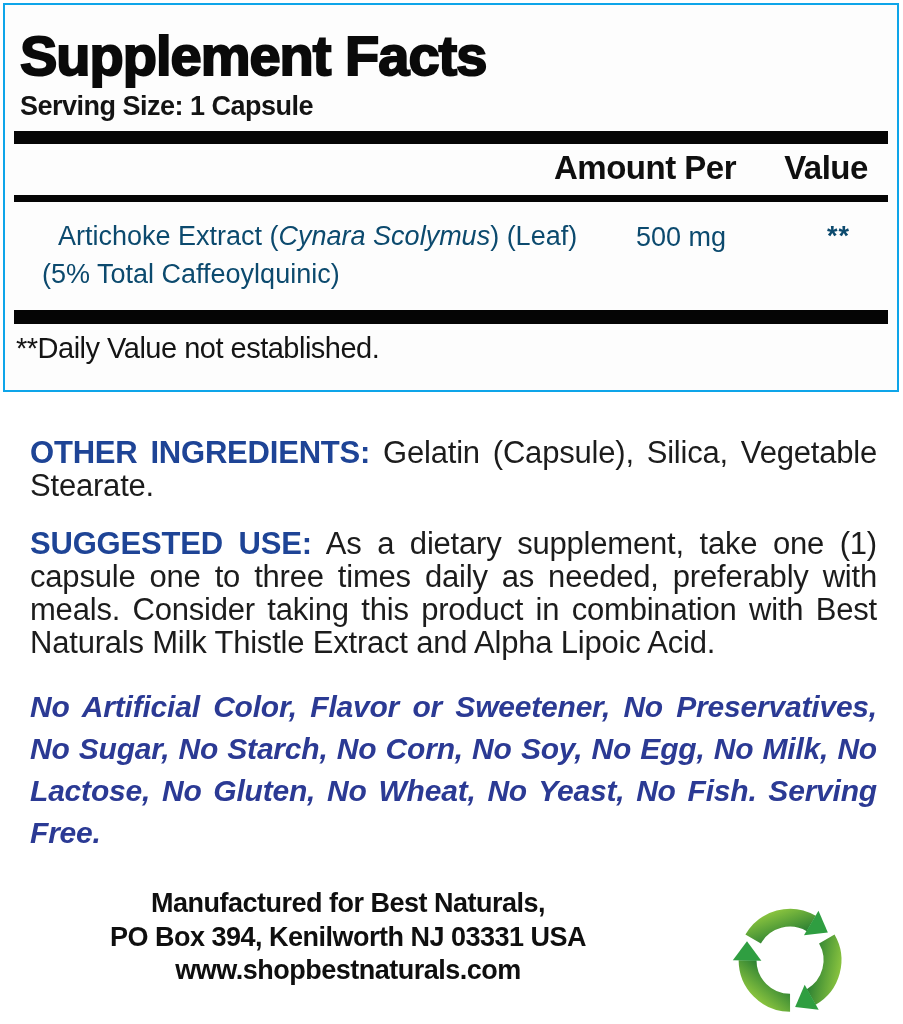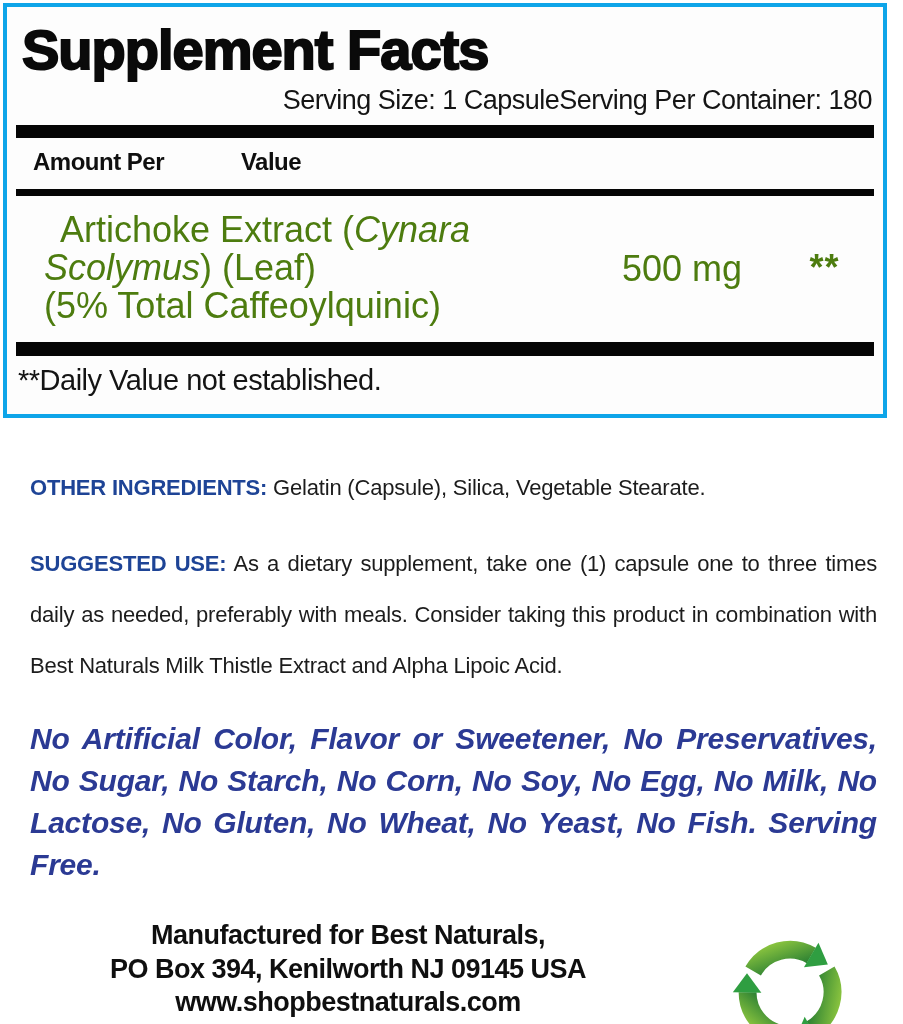--- a/index.html
+++ b/index.html
@@ -7,72 +7,73 @@
   body {
     width:903px; height:1024px;
     font-family:"Liberation Sans", "DejaVu Sans", sans-serif;
     color:#161616;
     overflow:hidden;
   }
   .page { position:relative; width:903px; height:1024px; background:#fff; }
 
   
   .sf-panel {
-    margin:3px 16px 0 3px;
-    border:4px solid #0ea5e9;
+    margin:3px 4px 0 3px;
+    border:2px solid #0ea5e9;
     background:#fdfdfd;
-    padding:8px 9px;
+    padding:16px 9px;
   }
   .sf-title {
     font-size:56px; line-height:60px; font-weight:bold;
     letter-spacing:-1px;
     -webkit-text-stroke:2px #0a0a0a;
     padding:5px 0 2px 6px;
     color:#0a0a0a;
   }
   .sf-serving-row {
-    display:flex; justify-content:flex-end;
-    font-size:27px; line-height:32px; font-weight:normal;
+    display:flex; justify-content:space-between;
+    font-size:27px; line-height:32px; font-weight:bold;
     letter-spacing:-0.5px;
     padding:2px 2px 9px 6px;
     color:#141414;
+    gap:32px;
   }
   .bar { background:#050505; }
   .bar-thick { height:13px; }
   .bar-mid { height:7px; }
   .bar-thick2 { height:14px; }
   .sf-header {
-    display:flex; justify-content:flex-start; gap:30px;
-    font-size:24px; line-height:33px; font-weight:bold;
+    display:flex; justify-content:flex-end; gap:30px;
+    font-size:33px; line-height:33px; font-weight:bold;
     text-align:center; letter-spacing:-0.5px;
     padding:7px 2px 11px 0;
     color:#0f0f0f;
   }
   .sf-header .col-amt { min-width:165px; text-align:center; }
   .sf-header .col-dv  { min-width:120px; text-align:center; }
   .sf-row {
-    display:flex; align-items:center;
-    font-size:36px; line-height:38px;
+    display:flex; align-items:flex-start;
+    font-size:27px; line-height:38px;
     padding:15px 2px 17px 0;
-    color:#4d7c0f;
+    color:#0c4a6e;
   }
   .sf-name { flex:1; padding-left:28px; text-indent:16px; }
   .sf-amount { width:155px; padding-top:1px; }
   .sf-dv { width:95px; text-align:center; font-weight:bold; letter-spacing:1px; padding-top:0; }
   .sf-footnote {
     font-size:29px; line-height:36px;
     padding:6px 0 8px 2px;
     letter-spacing:-0.5px;
     color:#141414;
   }
 
   
   .para {
     margin:0 26px 0 30px;
-    font-size:22px; line-height:51px;
+    font-size:31px; line-height:33px;
     text-align:justify;
     color:#1c1c1c;
     letter-spacing:-0.2px;
   }
   .para-other { margin-top:44px; }
   .para-use { margin-top:25px; }
   .blue-label { color:#1e4496; font-weight:bold; }
   .claims {
     margin-top:27px;
     color:#2b3a94;
@@ -95,21 +96,20 @@
 </head>
 <body>
 
 <div class="page">
 
   <div class="sf-panel">
     <div class="sf-title">Supplement Facts</div>
 
     <div class="sf-serving-row">
       <span>Serving Size: 1 Capsule</span>
-      <span>Serving Per Container: 180</span>
     </div>
 
     <div class="bar bar-thick"></div>
 
     <div class="sf-header">
       <div class="col-amt">
         <div>Amount Per</div>
       </div>
       <div class="col-dv">
         <div>Value</div>
@@ -137,21 +137,21 @@
   <p class="para para-use">
     <span class="blue-label">SUGGESTED USE:</span>
     <span>As a dietary supplement, take one (1) capsule one to three times daily as needed, preferably with meals. Consider taking this product in combination with Best Naturals Milk Thistle Extract and Alpha Lipoic Acid.</span>
   </p>
 
   <p class="para claims">No Artificial Color, Flavor or Sweetener, No Preservatives, No Sugar, No Starch, No Corn, No Soy, No Egg, No Milk, No Lactose, No Gluten, No Wheat, No Yeast, No Fish. Serving Free.</p>
 
   <div class="footer">
     <div class="footer-text">
       <div>Manufactured for Best Naturals,</div>
-      <div>PO Box 394, Kenilworth NJ 09145 USA</div>
+      <div>PO Box 394, Kenilworth NJ 03331 USA</div>
       <div>www.shopbestnaturals.com</div>
 
     </div>
     <div class="recycle">
       <svg viewBox="0 0 120 120" width="172" height="134" xmlns="http://www.w3.org/2000/svg" xmlns:xlink="http://www.w3.org/1999/xlink">
         <defs>
           <linearGradient id="rg" x1="0" y1="0" x2="1" y2="1">
             <stop offset="0" stop-color="#8dc63f"></stop>
             <stop offset="1" stop-color="#0e6b2f"></stop>
           </linearGradient>

